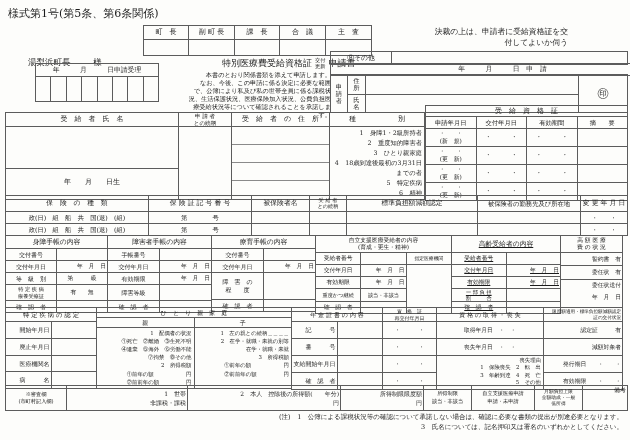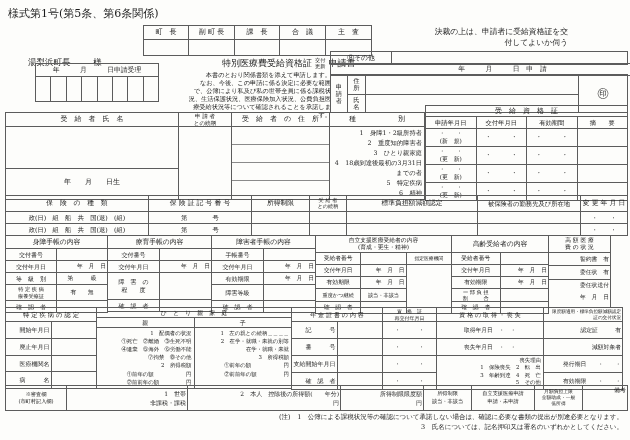--- a/index.html
+++ b/index.html
@@ -199,21 +199,21 @@
       <td></td>
     </tr>
   </tbody>
     </table>
 
   <table class="abs" style="left:5px;top:195px;width:623px;">
     <tbody>
         <tr>
       <td class="f68" style="height:15px;width:140px;">保　険　の　種　類</td>
       <td class="f68" style="width:100px;">保 険 証 記 号 番 号</td>
-      <td class="f68" style="width:55px;">所得制限</td>
+      <td class="f68" style="width:55px;">被保険者名</td>
       <td class="pre f52" style="width:34px;line-height:1.15;">受 給 者
 との続柄</td>
       <td class="f68" style="width:128px;">標準負担額減額認定</td>
       <td class="f63" style="width:100px;">被保険者の勤務先及び所在地</td>
       <td class="f68">変 更 年 月 日</td>
     </tr>
     <tr>
       <td class="f63" style="height:11px;">政(日)　組　船　共　国(退)　(組)</td>
       <td class="f63">第　　　　号</td>
       <td></td>
@@ -259,60 +259,60 @@
           </tr>
       <tr>
             <td class="f6" style="height:11px;">確　認　者</td>
             <td></td>
           </tr>
     </tbody>
       </table>
     <table style="width:105px;">
       <tbody>
           <tr>
+            <td colspan="2" class="f68" style="height:12px;">障害者手帳の内容</td>
+          </tr>
+      <tr>
+            <td class="f6" style="height:11px;width:44px;">手帳番号</td>
+            <td></td>
+          </tr>
+      <tr>
+            <td class="f6" style="height:11px;">交付年月日</td>
+            <td class="f58 right">年　月　日</td>
+          </tr>
+      <tr>
+            <td class="f6" style="height:11px;">有効期限</td>
+            <td class="f58 right">年　月　日</td>
+          </tr>
+      <tr>
+            <td class="f6" style="height:15px;">障害等級</td>
+            <td></td>
+          </tr>
+      <tr>
+            <td class="f6" style="height:11px;">確　認　者</td>
+            <td></td>
+          </tr>
+    </tbody>
+      </table>
+    <table style="width:105px;">
+      <tbody>
+          <tr>
             <td colspan="2" class="f68" style="height:12px;">療育手帳の内容</td>
           </tr>
       <tr>
             <td class="f6" style="height:11px;width:44px;">交付番号</td>
             <td></td>
           </tr>
       <tr>
             <td class="f6" style="height:11px;">交付年月日</td>
             <td class="f58 right">年　月　日</td>
           </tr>
       <tr>
             <td class="pre f6" style="height:26px;line-height:1.3;">障　害　の
 程　　度</td>
-            <td></td>
-          </tr>
-      <tr>
-            <td class="f6" style="height:11px;">確　認　者</td>
-            <td></td>
-          </tr>
-    </tbody>
-      </table>
-    <table style="width:105px;">
-      <tbody>
-          <tr>
-            <td colspan="2" class="f68" style="height:12px;">障害者手帳の内容</td>
-          </tr>
-      <tr>
-            <td class="f6" style="height:11px;width:44px;">手帳番号</td>
-            <td></td>
-          </tr>
-      <tr>
-            <td class="f6" style="height:11px;">交付年月日</td>
-            <td class="f58 right">年　月　日</td>
-          </tr>
-      <tr>
-            <td class="f6" style="height:11px;">有効期限</td>
-            <td class="f58 right">年　月　日</td>
-          </tr>
-      <tr>
-            <td class="f6" style="height:15px;">障害等級</td>
             <td></td>
           </tr>
       <tr>
             <td class="f6" style="height:11px;">確　認　者</td>
             <td></td>
           </tr>
     </tbody>
       </table>
     <table style="width:137px;">
       <tbody>
@@ -337,21 +337,21 @@
       <tr>
             <td class="f52" style="height:12px;">重度かつ継続</td>
             <td class="f52">該当・非該当</td>
           </tr>
       <tr>
             <td class="f58" style="height:11px;">確　認　者</td>
             <td></td>
           </tr>
     </tbody>
       </table>
-    <table style="width:98px;">
+    <table style="width:110px;text-decoration:underline;">
       <tbody>
           <tr>
             <td colspan="2" class="f68" style="height:16px;">高齢受給者の内容</td>
           </tr>
       <tr>
             <td class="f58" style="height:11px;width:46px;">受給者番号</td>
             <td></td>
           </tr>
       <tr>
             <td class="f58" style="height:11px;">交付年月日</td>

